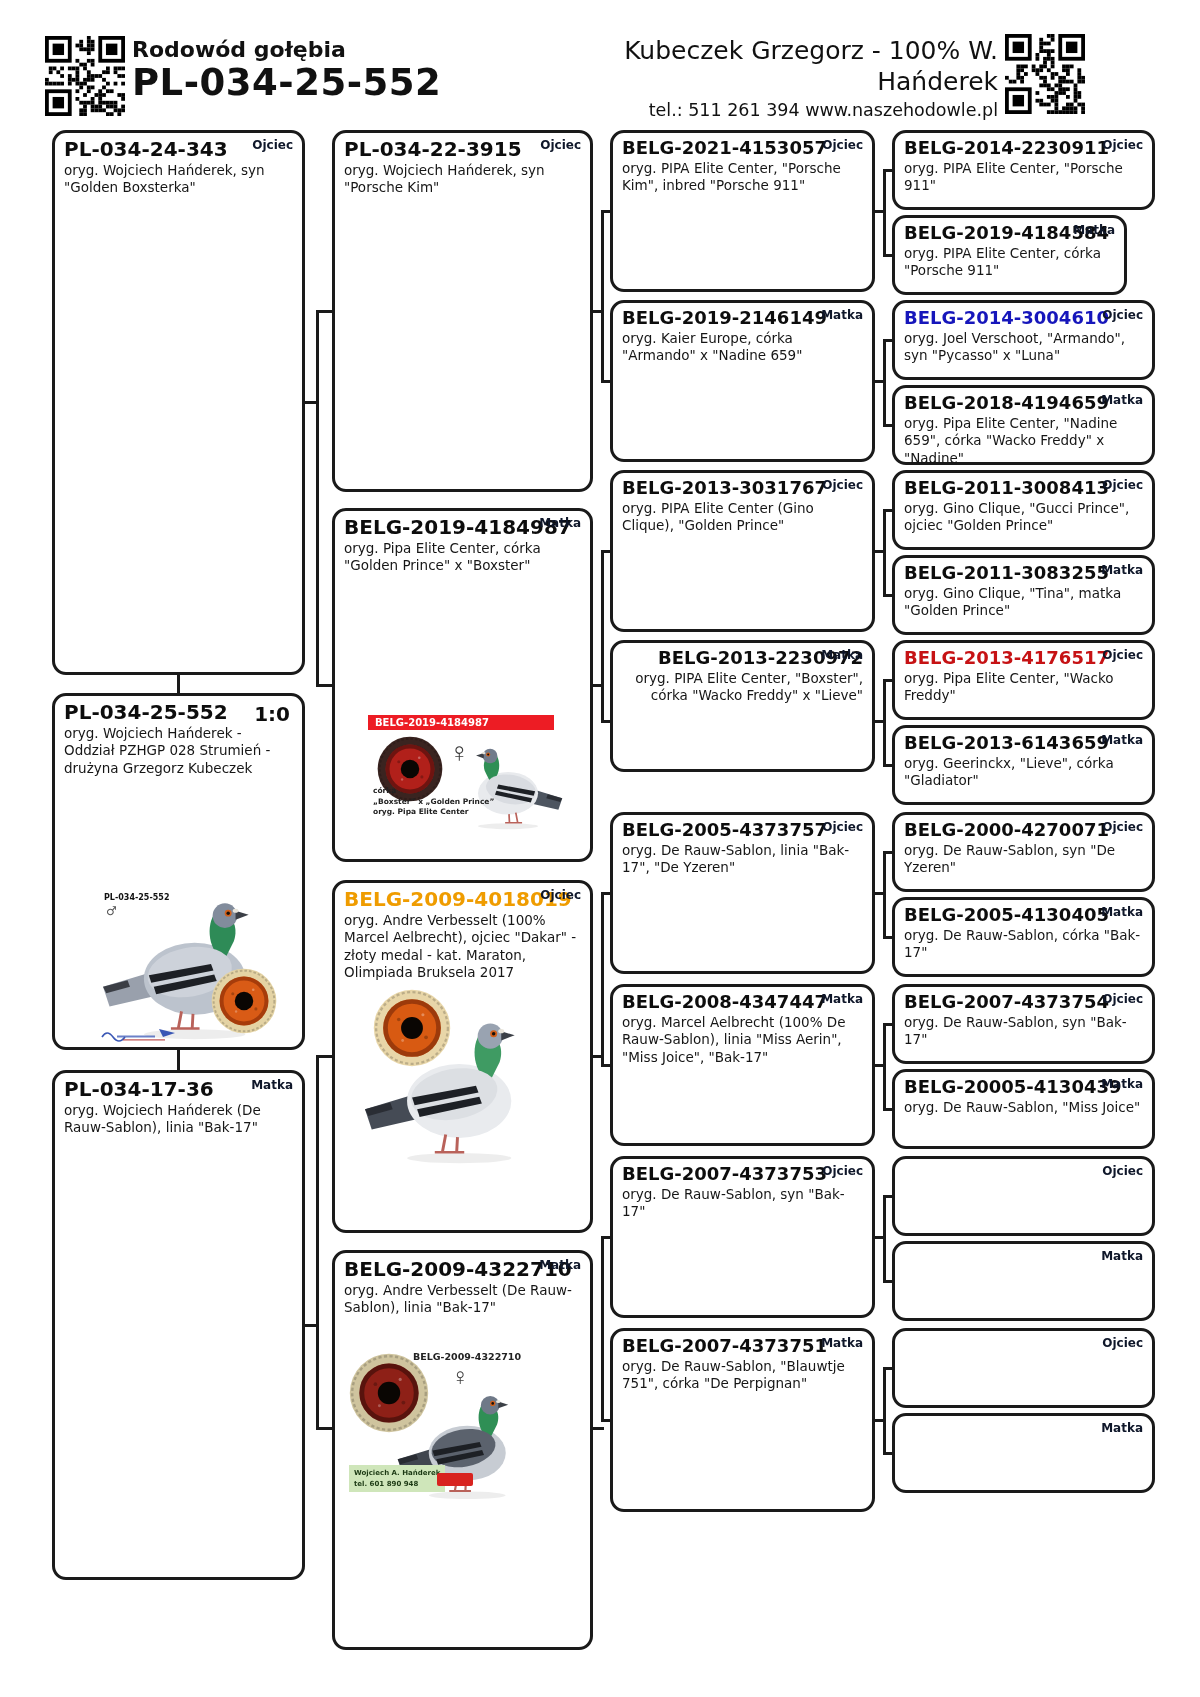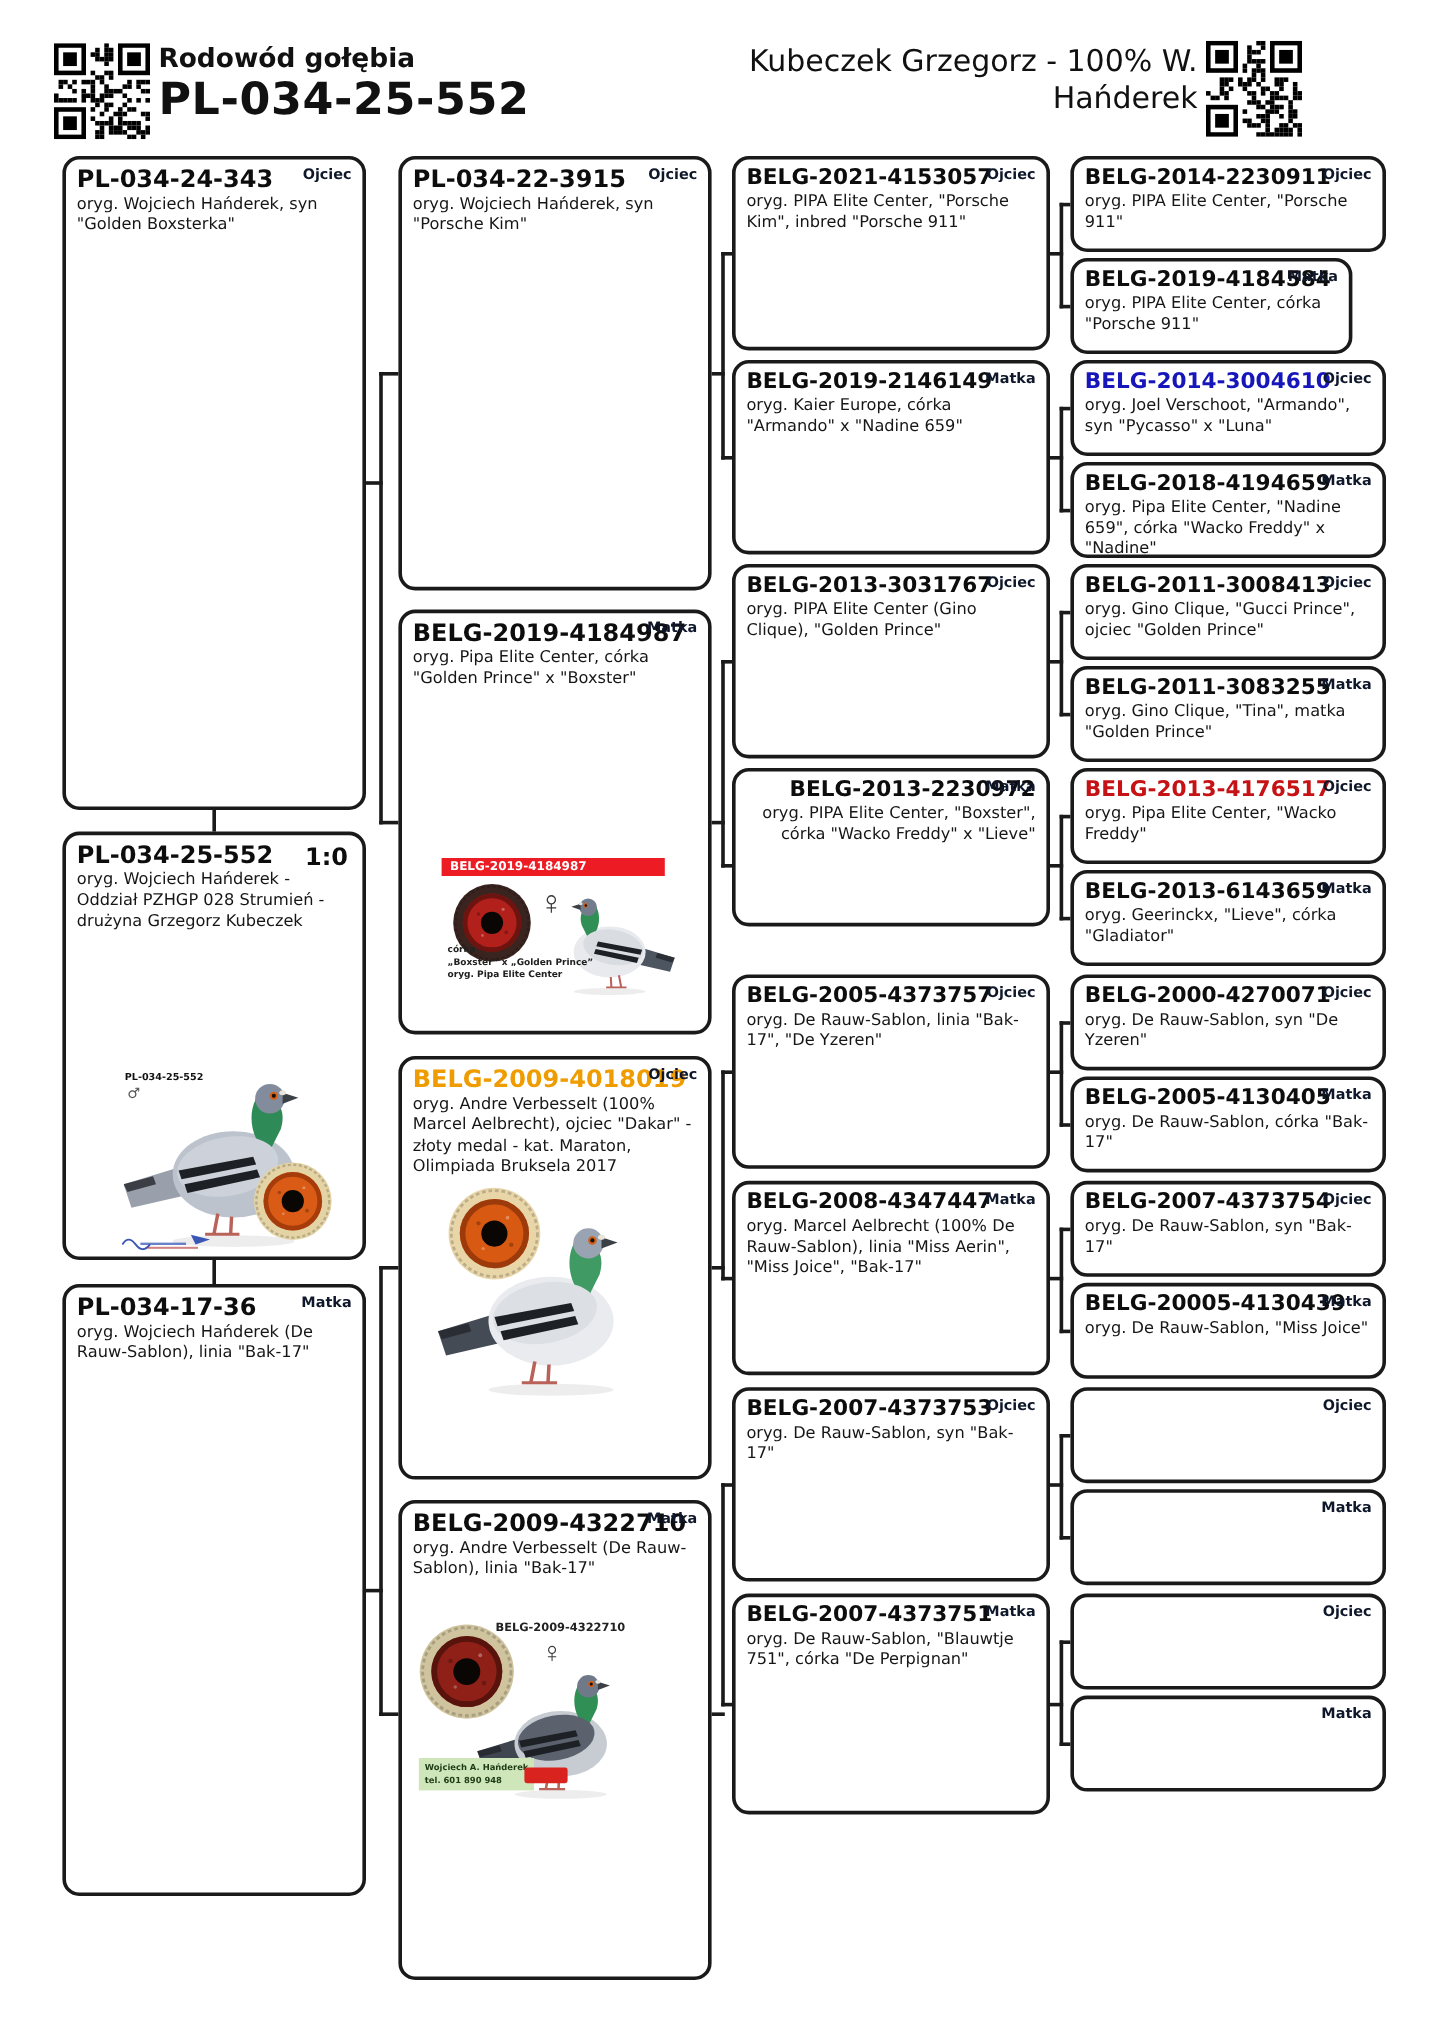--- a/index.html
+++ b/index.html
@@ -170,20 +170,21 @@
     <rect x="3.8095238095238093" y="57.14285714285714" width="19.047619047619047" height="19.047619047619047" fill="#fff"></rect>
     <rect x="7.619047619047619" y="60.95238095238095" width="11.428571428571427" height="11.428571428571427" fill="#000"></rect>
       </svg></div>
   <div class="hdr-titles">
     <div class="doc-type">Rodowód gołębia</div>
     <div class="ring-big">PL-034-25-552</div>
   </div>
   <div class="hdr-right">
     <div class="owner">Kubeczek Grzegorz - 100% W.</div>
     <div class="owner">Hańderek</div>
+    <div class="contact">tel.: 511 261 394 www.naszehodowle.pl</div>
   </div>
   <div id="qrR" class="qr"><svg width="80" height="80" viewBox="0 0 80 80">
         <rect x="41.9" y="0.0" width="3.8" height="3.8" fill="#000"></rect>
         <rect x="45.7" y="0.0" width="3.8" height="3.8" fill="#000"></rect>
         <rect x="34.3" y="3.8" width="3.8" height="3.8" fill="#000"></rect>
         <rect x="45.7" y="3.8" width="3.8" height="3.8" fill="#000"></rect>
         <rect x="34.3" y="7.6" width="3.8" height="3.8" fill="#000"></rect>
         <rect x="38.1" y="7.6" width="3.8" height="3.8" fill="#000"></rect>
         <rect x="41.9" y="7.6" width="3.8" height="3.8" fill="#000"></rect>
         <rect x="34.3" y="11.4" width="3.8" height="3.8" fill="#000"></rect>

